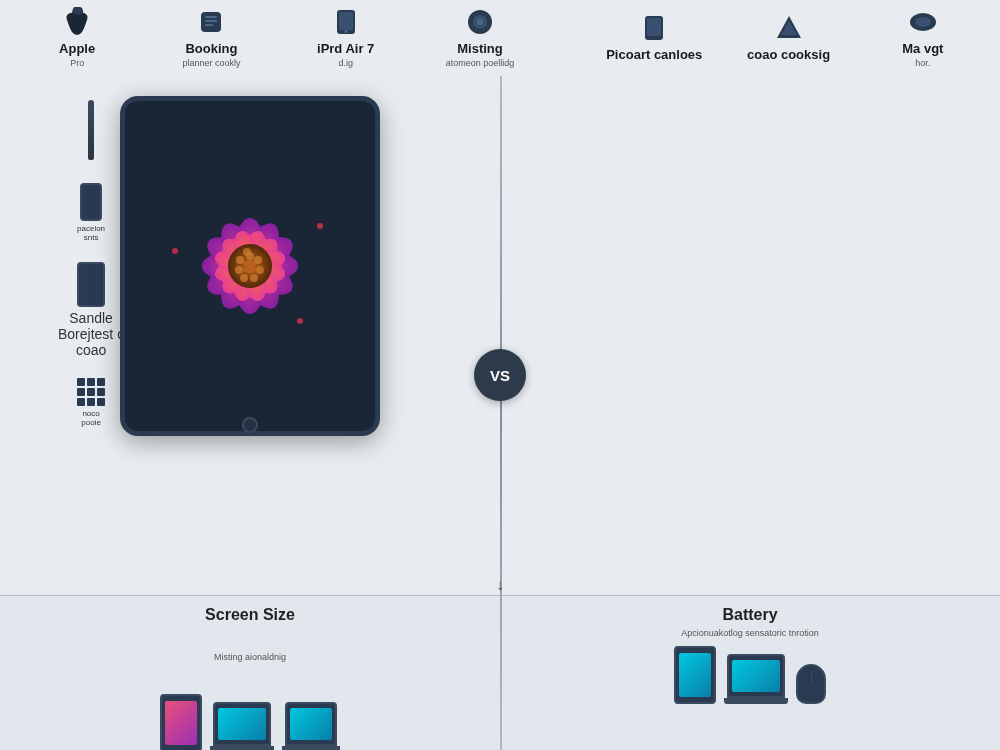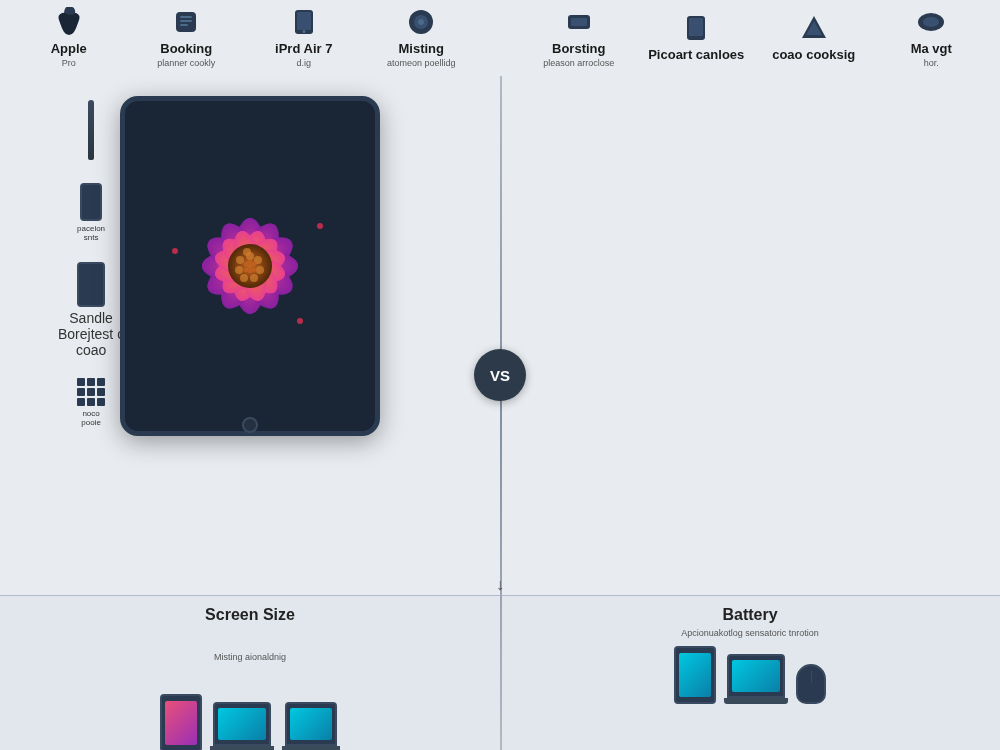--- a/index.html
+++ b/index.html
@@ -344,28 +344,20 @@
       <circle cx="15" cy="15" r="12" fill="#2a3a50"></circle>
       <circle cx="15" cy="15" r="7" fill="#3a5070"></circle>
       <circle cx="15" cy="15" r="3" fill="#4a6a8a"></circle>
     </svg>
     <span class="label-name">Misting</span>
     <span class="label-desc">atomeon poellidg</span>
   </div>
 
   <div style="width:40px;"></div>
 
-  <div class="top-label-item">
-    <svg class="top-icon" viewBox="0 0 30 30">
-      <rect x="4" y="8" width="22" height="14" rx="3" fill="#2a3a50"></rect>
-      <rect x="7" y="11" width="16" height="8" rx="1" fill="#3a5070"></rect>
-    </svg>
-    <span class="label-name">Borsting</span>
-    <span class="label-desc">pleason arroclose</span>
-  </div>
   <div class="top-label-item">
     <svg class="top-icon" viewBox="0 0 30 30">
       <rect x="6" y="3" width="18" height="24" rx="3" fill="#2a3a50"></rect>
       <rect x="8" y="5" width="14" height="18" rx="1" fill="#3a5070"></rect>
     </svg>
     <span class="label-name">Picoart canloes</span>
     <span class="label-desc"></span>
   </div>
   <div class="top-label-item">
     <svg class="top-icon" viewBox="0 0 30 30">

